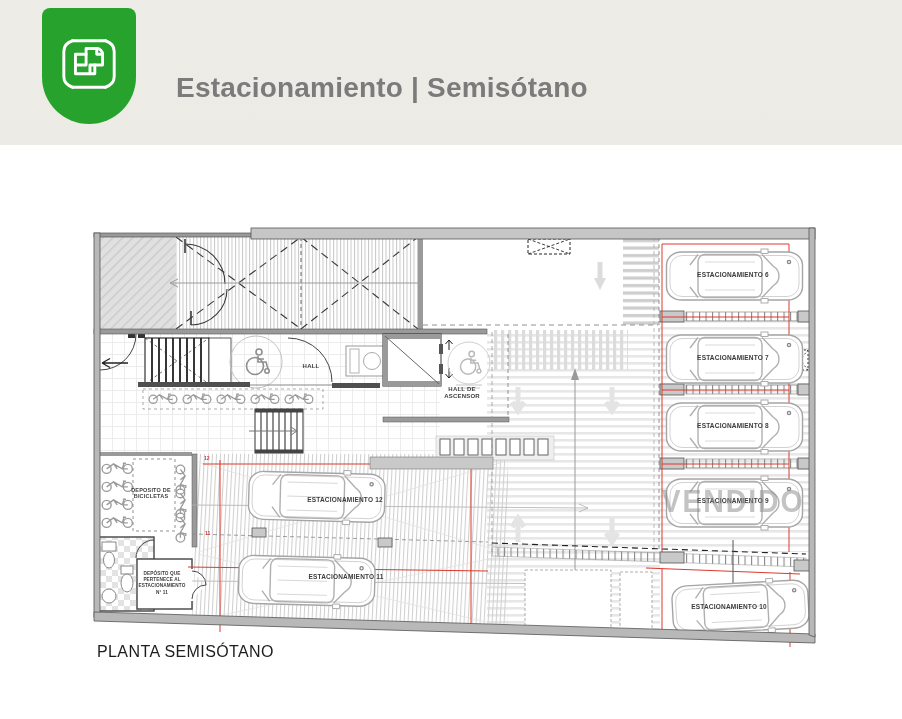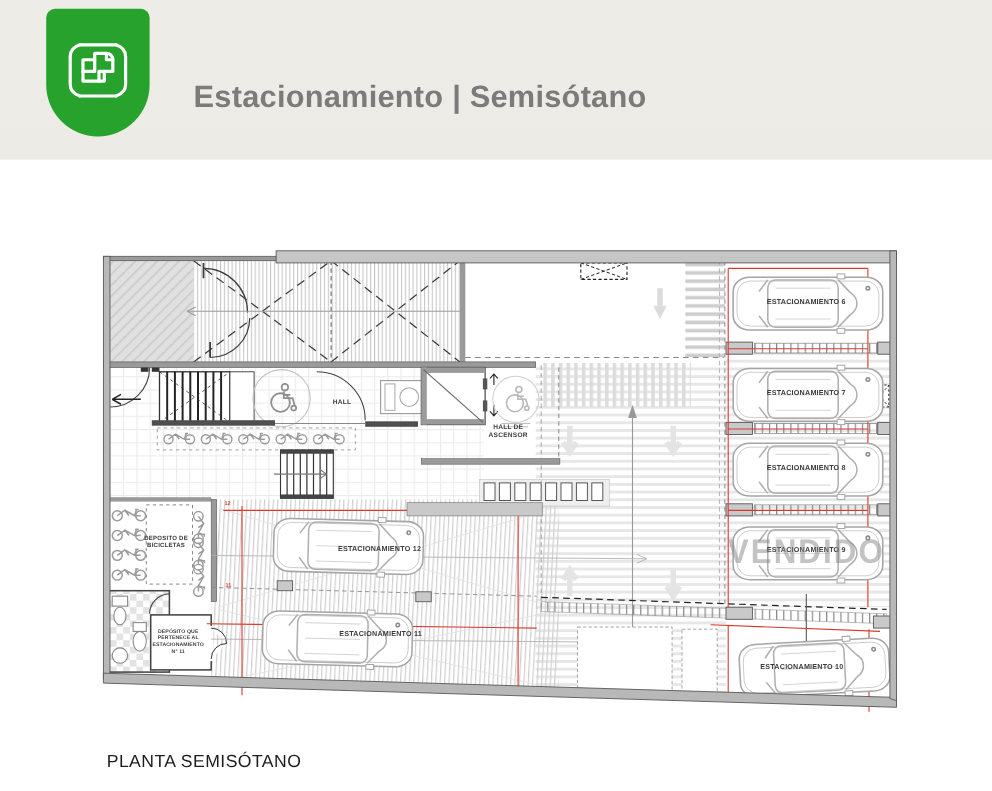--- a/index.html
+++ b/index.html
@@ -19,21 +19,21 @@
   .lbl{position:absolute;text-align:center;font-weight:bold;color:#3c3c3c;
     white-space:nowrap;line-height:1.15;}
   .stall-lbl{width:140px;font-size:6.5px;letter-spacing:.2px;}
   .room-lbl{font-size:6px;letter-spacing:.2px;}
   .tiny-lbl{font-size:4.7px;line-height:6.2px;letter-spacing:.1px;}
   .vendido{position:absolute;left:557px;top:262px;width:176px;text-align:center;
     font-size:31px;font-weight:bold;color:rgba(135,135,135,.5);
     letter-spacing:2px;transform:scaleX(.92);}
   .red-mark{position:absolute;font-size:5px;font-weight:bold;color:#d93a2c;}
   .caption{position:absolute;left:97px;top:643px;font-size:16px;color:#1d1d1d;
-    letter-spacing:.4px;margin-top:41px;}
+    letter-spacing:.4px;}
 </style>
 </head>
 <body>
 
 <div id="stage">
 
   <div class="header-band">
     <div class="badge">
       <svg class="badge-icon" viewBox="0 0 64 60">
         <g fill="none" stroke="#ffffff" stroke-width="3" stroke-linecap="round" stroke-linejoin="round">

